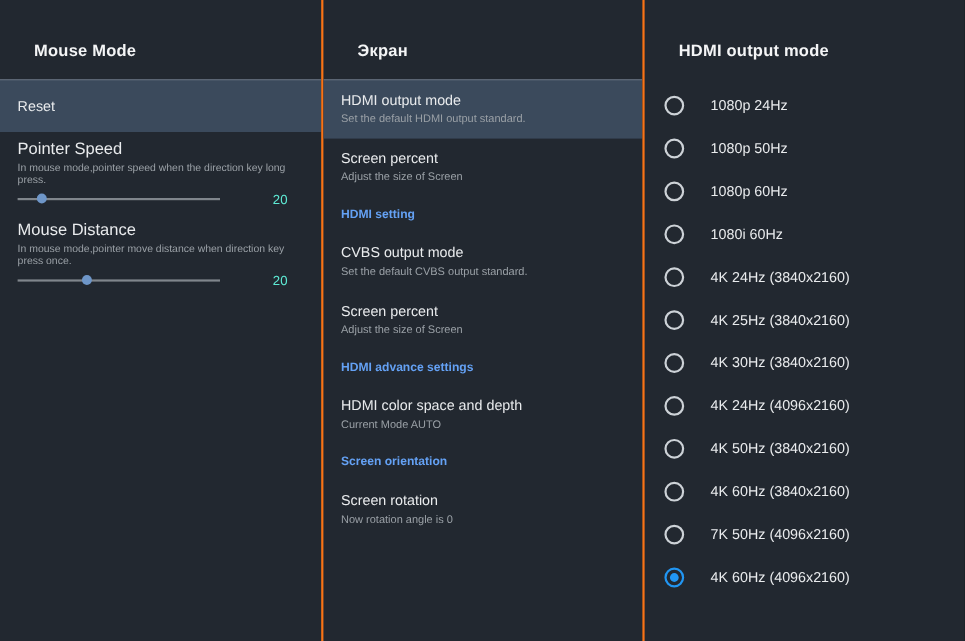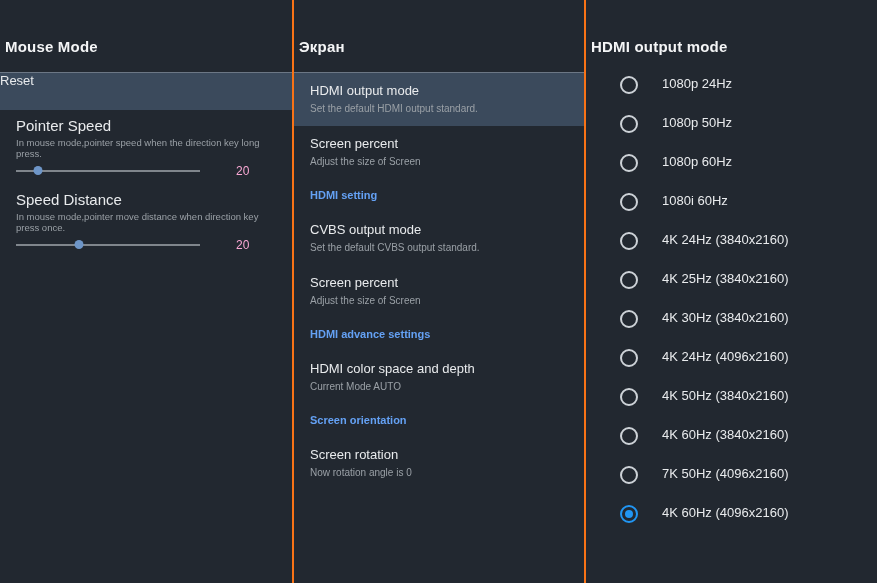--- a/index.html
+++ b/index.html
@@ -10,55 +10,55 @@
     background:#17191c;
     color:#e9ebed;
     overflow:hidden;
   }
   .app { display:flex; width:877px; height:583px; }
   .panel { height:583px; background:var(--panel-bg,#222830); position:relative; overflow:hidden; }
   .panel + .panel { border-left:2px solid #f97316; }
   #panel-left, #panel-middle { width:292px; flex:0 0 292px; }
   #panel-right { flex:1; }
 
-  .panel-header { height:72px; display:flex; align-items:center; padding:20px 5px 0; }
+  .panel-header { height:72px; display:flex; align-items:center; padding:20px 31px 0; }
   .panel-title { font-size:15px; font-weight:bold; color:#f4f5f6; letter-spacing:0.2px; }
 
   
   .reset-row {
-    height:38px; display:flex; padding:0 0;
+    height:48px; display:flex; align-items:center; padding:0 16px;
     background:var(--highlight,#3b4a5c);
     border-top:1px solid rgba(255,255,255,0.25);
     font-size:13px; cursor:pointer;
   }
   .pref-block { padding:8px 16px 4px; }
   .pref-title { font-size:15px; line-height:16px; color:#e9ebed; }
   .pref-desc { font-size:9.5px; line-height:11px; color:#9aa0a6; margin-top:3px; max-width:252px; }
   .slider-row { display:flex; align-items:center; margin-top:3px; height:18px; }
   .slider { position:relative; width:184px; height:18px; cursor:pointer; }
   .slider .track { position:absolute; left:0; right:0; top:8px; height:2px; background:#80868c; }
   .slider .thumb {
     position:absolute; top:4px; left:0; width:9px; height:9px; border-radius:50%;
     background:var(--thumb,#6e96c8); transform:translateX(-50%);
   }
-  .slider-value { margin-left:36px; font-size:12px; color:#f9a8d4; }
+  .slider-value { margin-left:48px; font-size:12px; color:#5eead4; }
 
   
   .group-header { padding:10px 16px 11px; font-size:11px; font-weight:bold; color:var(--accent,#64a1f4); }
   .setting-item { padding:10px 16px 11px; cursor:pointer; }
   .setting-item .item-title { font-size:13px; line-height:16px; color:#e9ebed; }
   .setting-item .item-subtitle { font-size:10px; line-height:13px; color:#9aa0a6; margin-top:3px; }
   .setting-item.selected {
     background:var(--highlight,#3b4a5c);
     border-top:1px solid rgba(255,255,255,0.25);
   }
 
   
   .options-list { padding-top:4px; }
-  .option-row { height:39px; display:flex; align-items:flex-start; padding-left:34px; cursor:pointer; }
+  .option-row { height:39px; display:flex; align-items:center; padding-left:18px; cursor:pointer; }
   .radio {
     width:18px; height:18px; flex:0 0 18px;
     border:2px solid #cdd2d7; border-radius:50%; position:relative;
   }
   .option-row.selected .radio { border-color:var(--radio-blue,#2196f3); }
   .option-row.selected .radio::after {
     content:""; position:absolute; inset:3px; border-radius:50%;
     background:var(--radio-blue,#2196f3);
   }
   .option-label { margin-left:24px; font-size:13px; color:#e9ebed; white-space:nowrap; }
@@ -83,21 +83,21 @@
       <div class="slider-row">
         <div class="slider">
           <div class="track"></div>
           <div class="thumb" id="pointer-speed-thumb" style="left: 12%;"></div>
         </div>
         <div class="slider-value">20</div>
       </div>
     </div>
 
     <div class="pref-block">
-      <div class="pref-title">Speed Distance</div>
+      <div class="pref-title">Mouse Distance</div>
       <div class="pref-desc">In mouse mode,pointer move distance when direction key press once.</div>
       <div class="slider-row">
         <div class="slider">
           <div class="track"></div>
           <div class="thumb" id="step-distance-thumb" style="left: 34%;"></div>
         </div>
         <div class="slider-value">20</div>
       </div>
     </div>
   </section>

